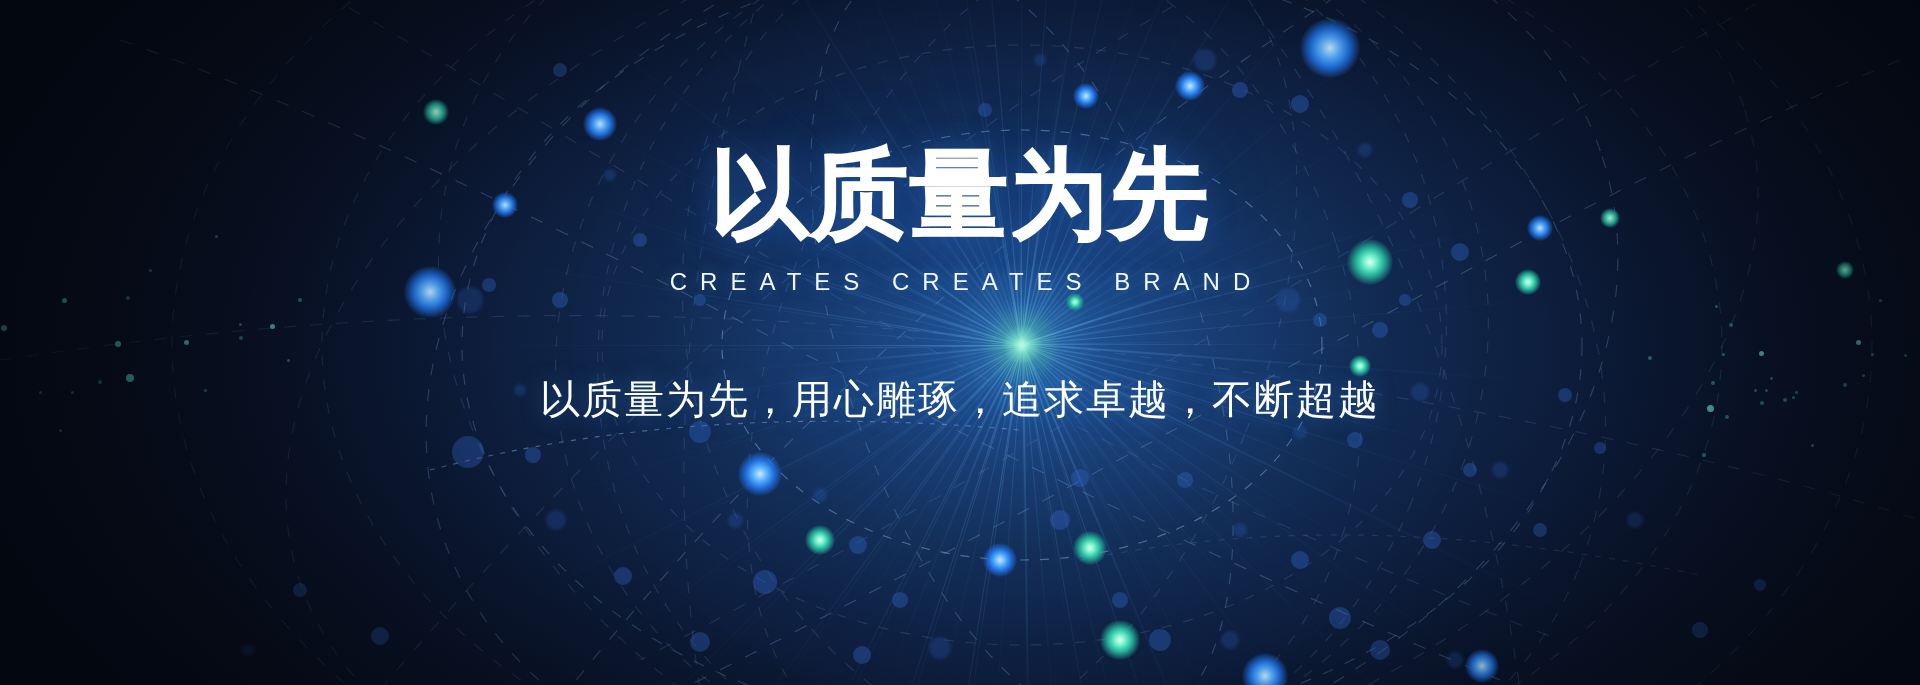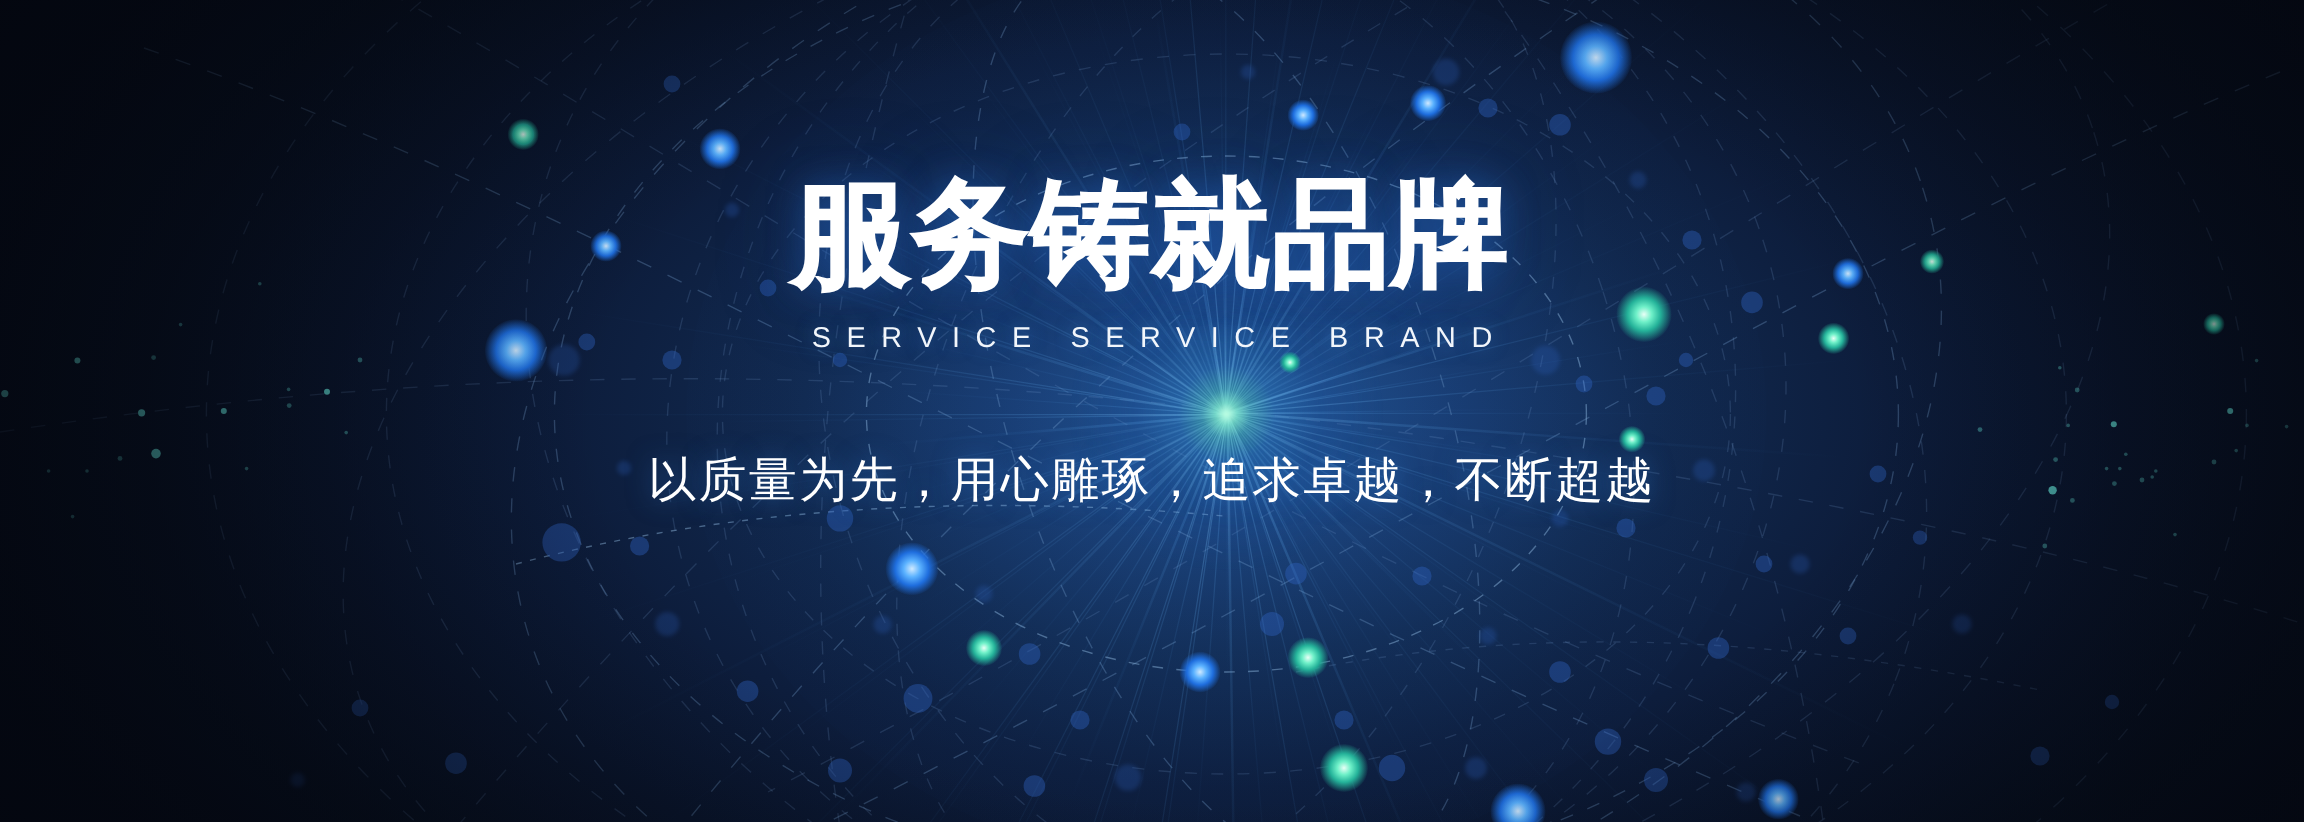--- a/index.html
+++ b/index.html
@@ -420,18 +420,18 @@
       <div class="dot spark dim" style="left:1702px;top:453px;width:4px;height:4px;"></div>
       <div class="dot spark dim" style="left:1764.5px;top:388.5px;width:3px;height:3px;"></div>
       <div class="dot spark dim" style="left:1810.5px;top:443.5px;width:3px;height:3px;"></div>
       <div class="dot spark dim" style="left:1878.5px;top:298.5px;width:3px;height:3px;"></div>
       <div class="dot spark dim" style="left:1903.5px;top:353.5px;width:3px;height:3px;"></div>
     </div>
 
   <div class="layer" id="bg-vignette"></div>
 
   <div id="text-block">
-    <h1 id="main-title">服务铸就品牌</h1>
-    <div id="sub-title-en">SERVICE SERVICE BRAND</div>
+    <h1 id="main-title">以质量为先</h1>
+    <div id="sub-title-en">CREATES CREATES BRAND</div>
     <div id="tagline-cn">以质量为先，用心雕琢，追求卓越，不断超越</div>
   </div>
 
 </div>
 
 </body></html>

